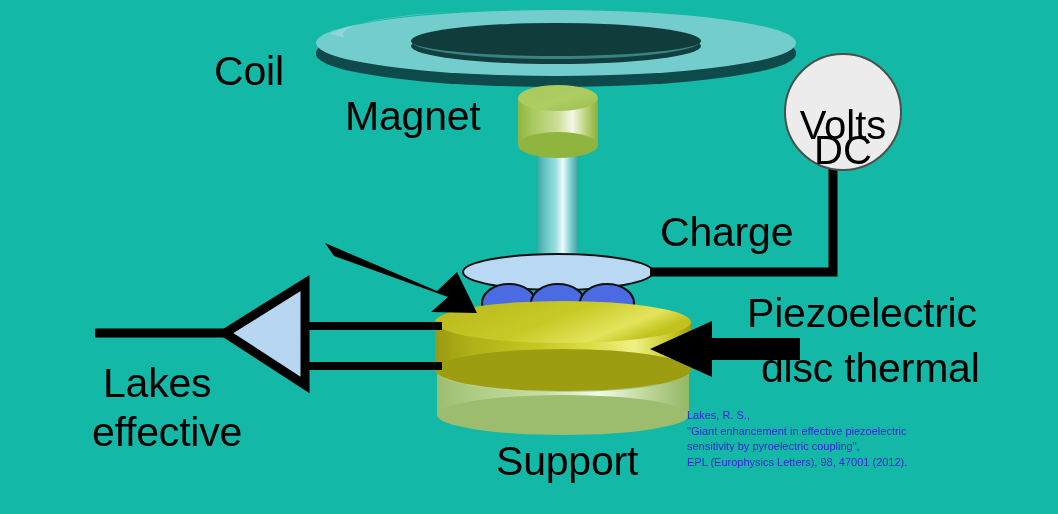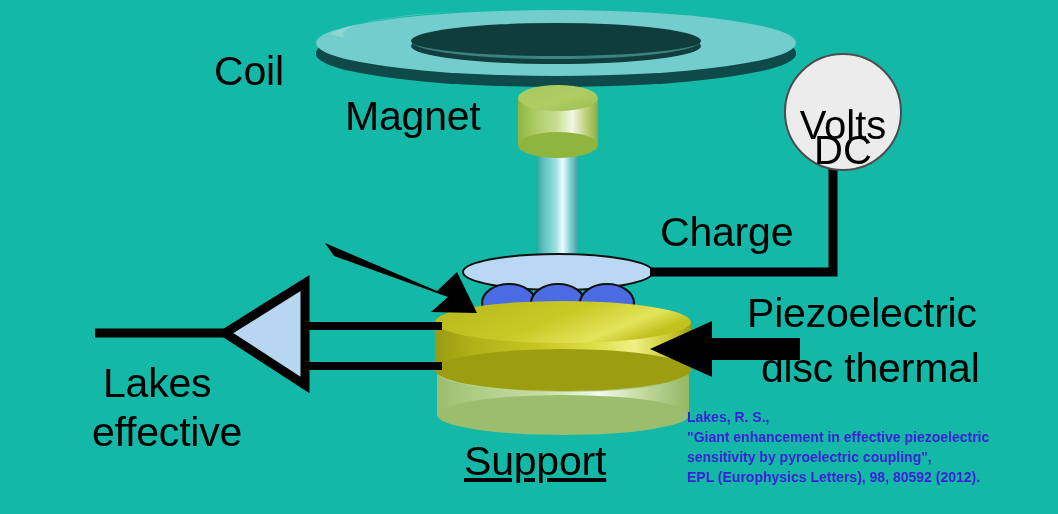--- a/index.html
+++ b/index.html
@@ -27,22 +27,22 @@
   .lbl {
     position: absolute;
     font-family: "Liberation Sans", sans-serif;
     color: #000000;
     white-space: pre;
     line-height: 1.04;
     letter-spacing: -0.2px;
   }
   .lbl-big   { font-size: 41px; }
   .lbl-cite  {
-    font-size: 14px;
-    font-weight: bold;
+    font-size: 11px;
+    font-weight: normal;
     color: #3a1fd8;
     line-height: 1.42;
     letter-spacing: 0px;
   }
   .circ-text {
     position: absolute;
     font-size: 40px;
     text-align: center;
     color: #000;
     line-height: 1.03;
@@ -205,25 +205,25 @@
 
 
   <div class="lbl lbl-big" style="left:660px; top:211px;">Charge</div>
 
   <div class="lbl lbl-big" style="left:747px; top:292px;">Piezoelectric</div>
   <div class="lbl lbl-big" style="left:761px; top:347px;">disc thermal</div>
 
   <div class="lbl lbl-big" style="left:103px; top:362px;">Lakes</div>
   <div class="lbl lbl-big" style="left:92px; top:411px;">effective</div>
 
-  <div class="lbl lbl-big" style="left:464px; top:440px;text-decoration:underline;">Support</div>
+  <div class="lbl lbl-big" style="left:496px; top:440px;">Support</div>
 
   <div class="circ-text" style="left:785px; top:72px; width:116px;margin-top:33px;">Volts</div>
   <div class="circ-text" style="left:785px; top:113px; width:116px;margin-top:17px;">DC</div>
 
   <div style="position:absolute; left:687px; top:408px;">
     <div class="lbl-cite">Lakes, R. S.,</div>
     <div class="lbl-cite">"Giant enhancement in effective piezoelectric</div>
     <div class="lbl-cite">sensitivity by pyroelectric coupling",</div>
-    <div class="lbl-cite">EPL (Europhysics Letters), 98, 80592 (2012).</div>
+    <div class="lbl-cite">EPL (Europhysics Letters), 98, 47001 (2012).</div>
   </div>
 
 </div>
 
 </body></html>

